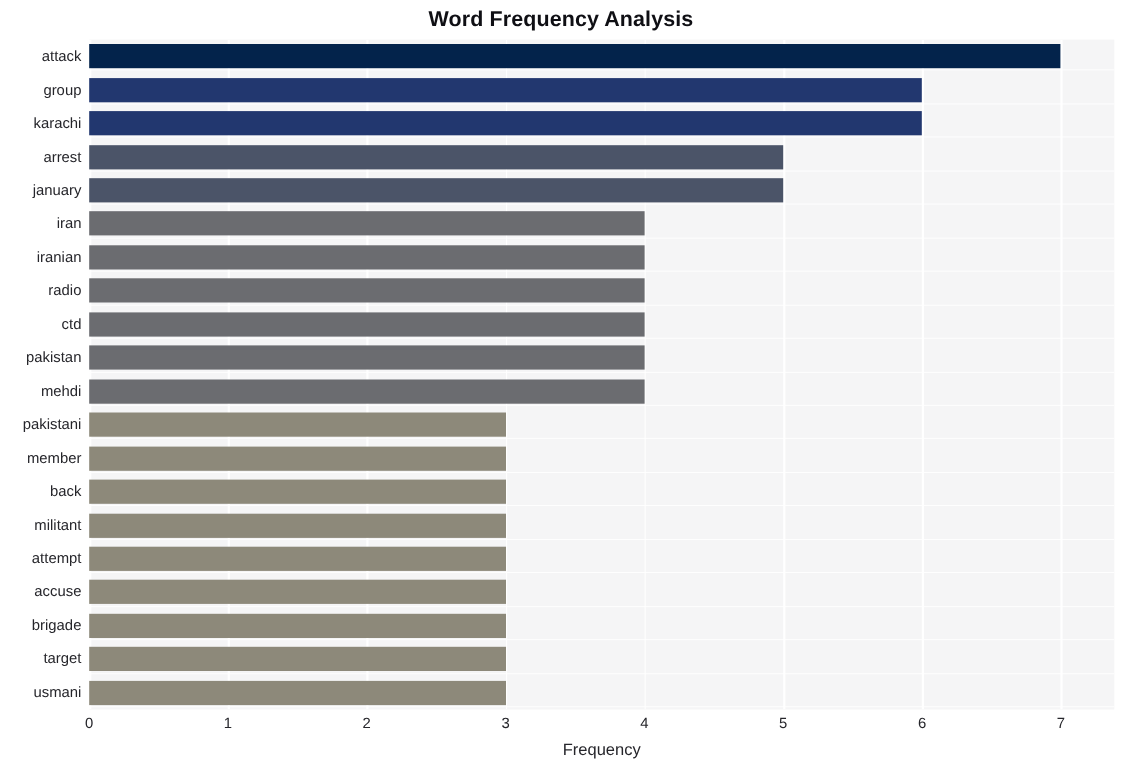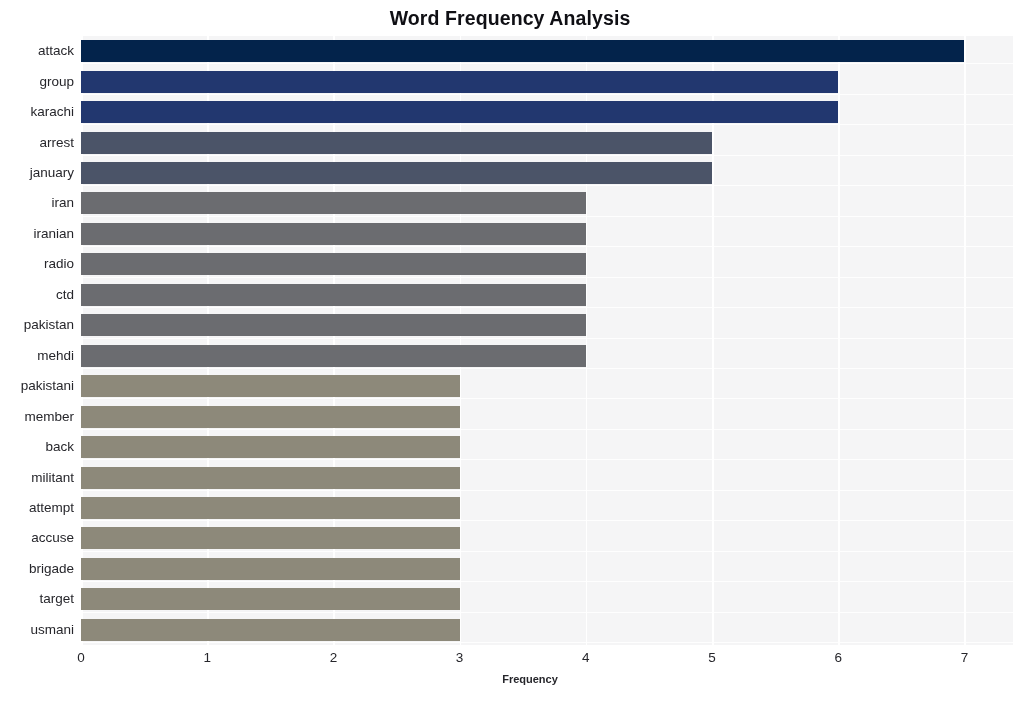--- a/index.html
+++ b/index.html
@@ -110,27 +110,26 @@
     margin-left: -30px;
     text-align: center;
     font-size: 13.5px;
     color: #26262b;
     line-height: 18px;
   }
 
   
   #xaxis-title {
     position: absolute;
-    left: 64px;
+    left: 81px;
     top: 673px;
     width: 932px;
     text-align: center;
-    font-size: 11px;
+    font-size: 15px;
     color: #26262b;
-    font-weight: bold;
   }
 </style>
 </head>
 <body>
 
 <div id="figure">
 
   <div id="chart-title">Word Frequency Analysis</div>
 
   <div id="plot-area">

